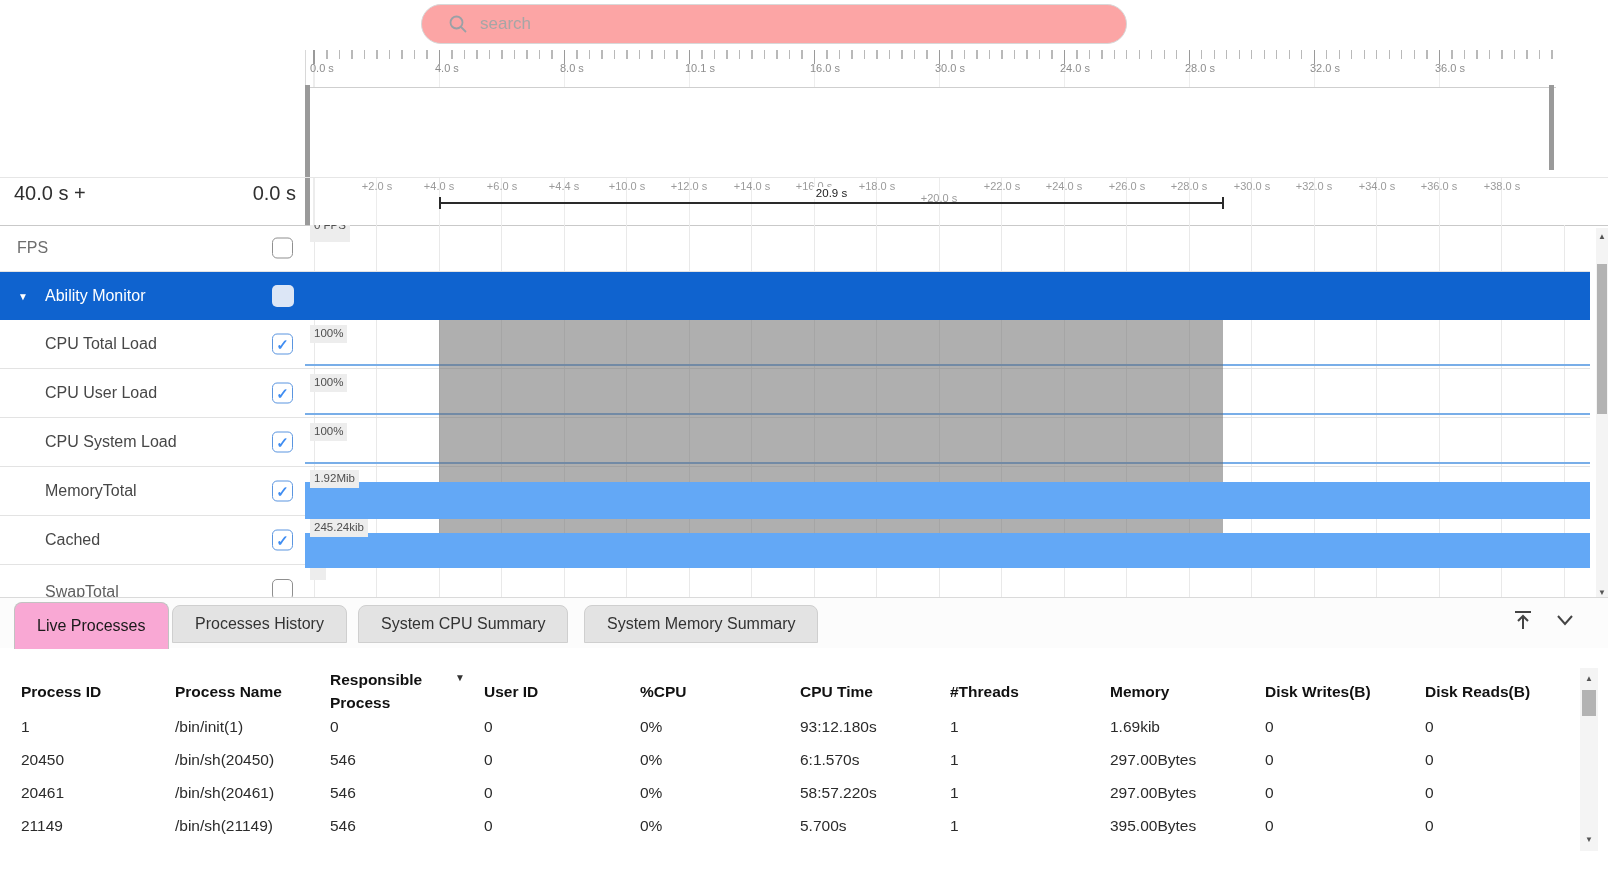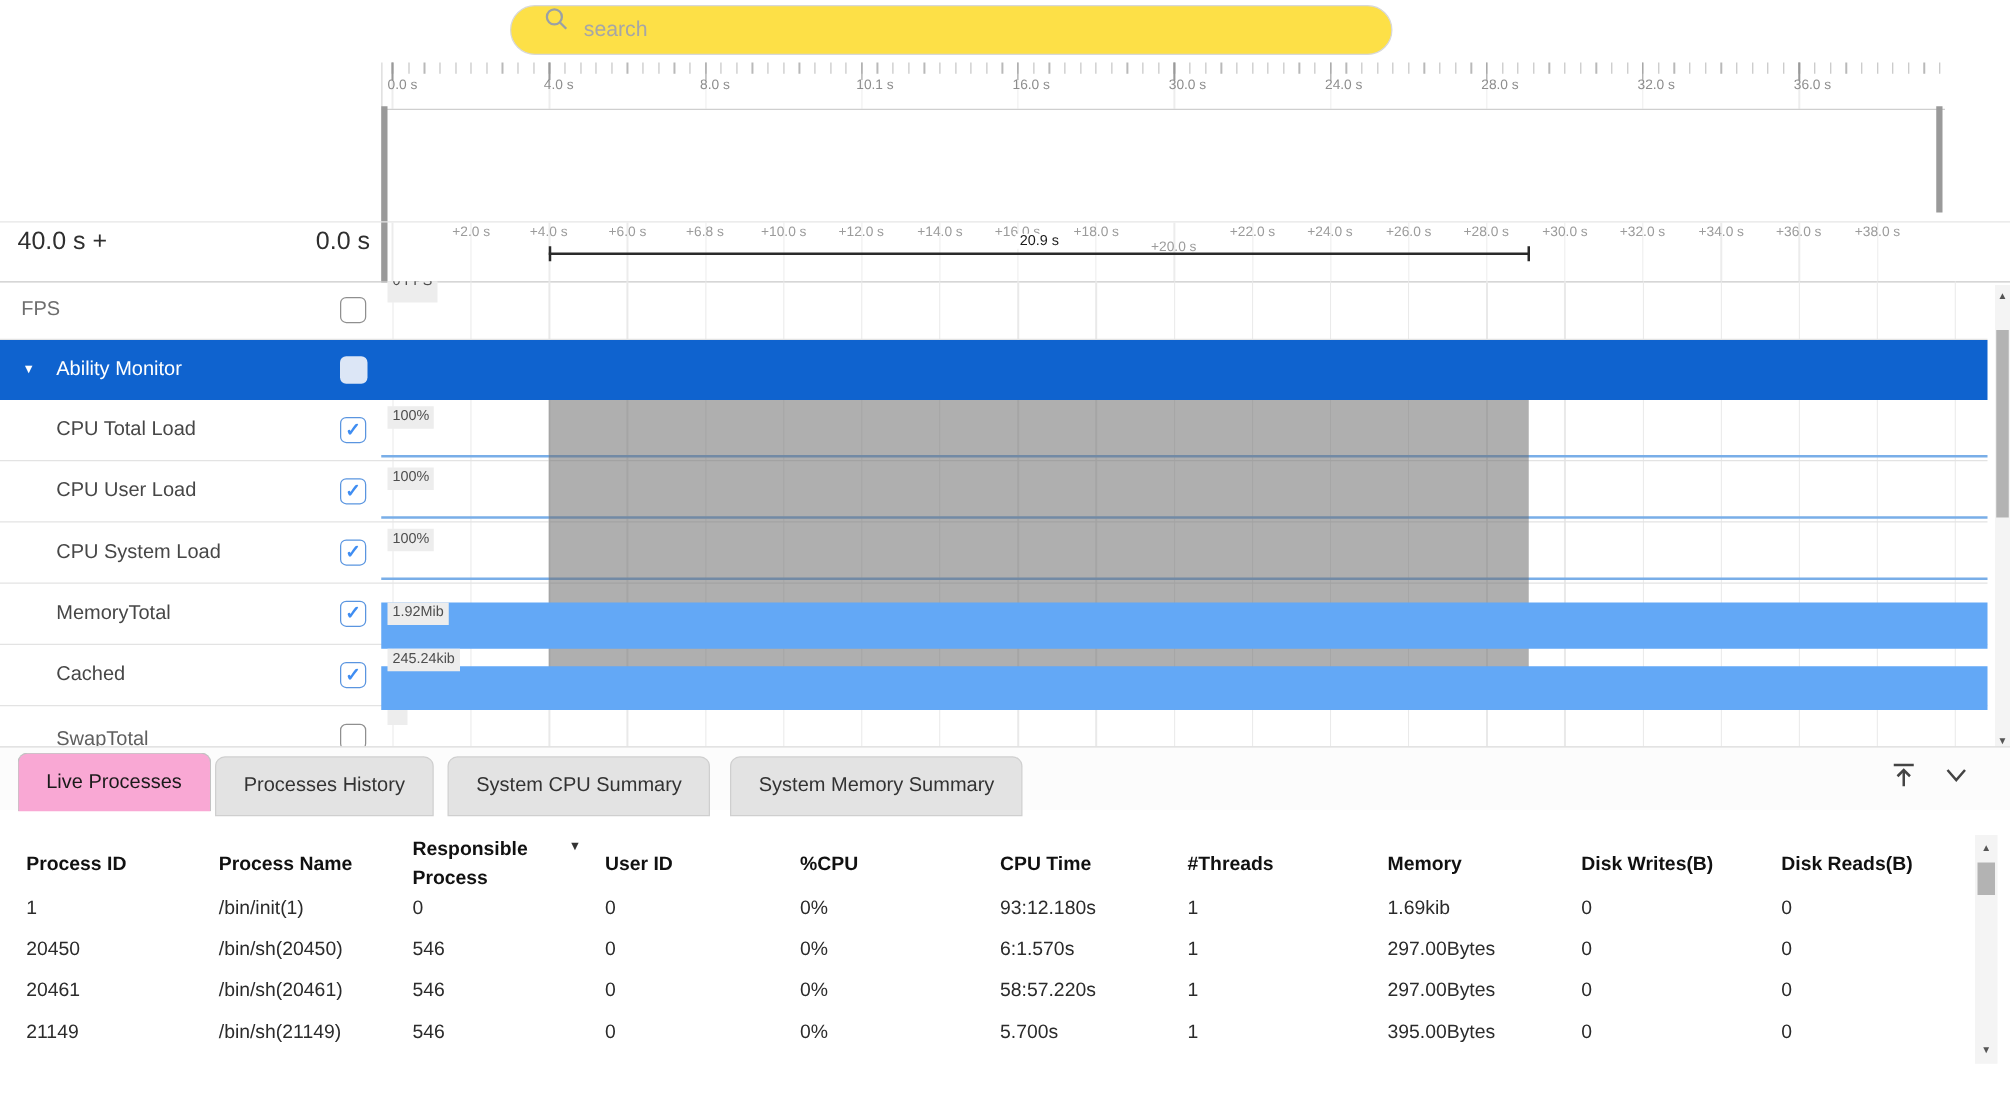--- a/index.html
+++ b/index.html
@@ -1,19 +1,19 @@
 <!DOCTYPE html>
 <html><head>
 <meta charset="utf-8">
 <style>
   html,body{margin:0;padding:0;}
   body{width:1608px;height:885px;background:#ffffff;font-family:"Liberation Sans",sans-serif;overflow:hidden;position:relative;}
   .abs{position:absolute;}
   
-  .searchpill{left:408px;top:4px;width:706px;height:40px;border:1px solid #d8d8d8;border-radius:21px;display:flex;padding-left:26px;box-sizing:border-box;background:#fde047;}
+  .searchpill{left:421px;top:4px;width:706px;height:40px;border:1px solid #d8d8d8;border-radius:21px;display:flex;align-items:center;padding-left:26px;box-sizing:border-box;background:#fca5a5;}
   .searchpill input{border:none;outline:none;font-size:17px;color:#555;width:600px;font-family:"Liberation Sans",sans-serif;background:transparent;}
   .searchpill input::placeholder{color:#a6a6a6;}
   
   .ruler{left:305px;top:50px;width:1251px;height:38px;border-bottom:1px solid #cfcfcf;box-sizing:border-box;background:
     repeating-linear-gradient(90deg,#ededed 0 1px,transparent 1px 125px);background-position:9px 0;}
   .ruler .minor{position:absolute;left:0;top:0;width:100%;height:9px;background:repeating-linear-gradient(90deg,#b9b9b9 0 1px,transparent 1px 12.5px);background-position:9px 0;}
   .ruler .major{position:absolute;left:0;top:0;width:100%;height:14px;background:repeating-linear-gradient(90deg,#9a9a9a 0 1px,transparent 1px 125px);background-position:9px 0;}
   .rlabel{position:absolute;top:62px;width:70px;font-size:11px;color:#8d8d8d;}
   
   .handle{background:#9a9a9a;width:5px;}
@@ -43,21 +43,21 @@
   .chip{position:absolute;background:#ededed;color:#4e4e4e;font-size:11.5px;padding:2px 4px;line-height:1.2;white-space:nowrap;}
   .cpuline{position:absolute;left:305px;right:0;bottom:2px;height:2px;background:#79aee8;}
   .membar{position:absolute;left:305px;right:0;background:#63a8f6;}
   .selection{left:439px;top:320px;width:784px;height:248px;background:rgba(110,110,110,0.55);}
   
   .sbar{background:#f4f4f4;}
   .sthumb{position:absolute;background:#b3b3b3;left:1px;right:1px;}
   .sarrow{position:absolute;left:0;width:100%;text-align:center;font-size:8px;color:#555;line-height:10px;}
   
   .tabstrip{left:0;top:597px;width:1608px;height:51px;background:#fcfcfc;border-top:1px solid #dadada;box-sizing:border-box;}
-  .tab{position:absolute;top:7px;height:48px;background:#e3e3e3;border:1px solid #cfcfcf;border-radius:8px 8px 0 0;display:flex;align-items:center;padding:0 22px;font-size:16px;color:#333;box-sizing:border-box;white-space:nowrap;}
+  .tab{position:absolute;top:7px;height:38px;background:#e3e3e3;border:1px solid #cfcfcf;border-radius:8px 8px 0 0;display:flex;align-items:center;padding:0 22px;font-size:16px;color:#333;box-sizing:border-box;white-space:nowrap;}
   .tab.active{top:4px;height:47px;background:#f9a8d4;border:1px solid #c2c2c2;border-bottom:none;color:#1a1a1a;z-index:2;}
   .paneicon{position:absolute;top:9px;width:26px;height:26px;color:#444;}
   
   .th{position:absolute;font-size:15.5px;font-weight:bold;color:#111;width:140px;line-height:1.5;}
   .td{position:absolute;font-size:15.5px;color:#2b2b2b;width:150px;white-space:nowrap;}
   .sortarrow{position:absolute;color:#333;font-size:10px;}
   .sortarrow::before{content:"▼";}
 </style>
 </head>
 <body>
@@ -89,21 +89,21 @@
 <div class="abs handle" style="left:305px;top:85px;height:141px;"></div>
 <div class="abs handle" style="left:1549px;top:85px;height:85px;"></div>
 <div class="abs sep177"></div>
 
 <span class="abs rangeL" style="left:14px;">40.0 s +</span>
 <span class="abs rangeL" style="left:240px;width:56px;text-align:right;">0.0 s</span>
 <div class="abs relcols"></div>
 <span class="abs relabel" style="left:350px;">+2.0 s</span>
 <span class="abs relabel" style="left:412px;">+4.0 s</span>
 <span class="abs relabel" style="left:475px;">+6.0 s</span>
-<span class="abs relabel" style="left:537px;">+6.8 s</span>
+<span class="abs relabel" style="left:537px;">+4.4 s</span>
 <span class="abs relabel" style="left:600px;">+10.0 s</span>
 <span class="abs relabel" style="left:662px;">+12.0 s</span>
 <span class="abs relabel" style="left:725px;">+14.0 s</span>
 <span class="abs relabel" style="left:787px;">+16.0 s</span>
 <span class="abs relabel" style="left:850px;">+18.0 s</span>
 <span class="abs relabel" style="left:912px;margin-top:12px;">+20.0 s</span>
 <span class="abs relabel" style="left:975px;">+22.0 s</span>
 <span class="abs relabel" style="left:1037px;">+24.0 s</span>
 <span class="abs relabel" style="left:1100px;">+26.0 s</span>
 <span class="abs relabel" style="left:1162px;">+28.0 s</span>
@@ -151,21 +151,21 @@
   <span class="row-label">CPU System Load</span>
   <div class="cb checked"></div>
   <div class="chip" style="left:310px;top:5px;">100%</div>
   <div class="cpuline"></div>
 </div>
 
 <div class="row" style="top:467px;height:49px;">
   <span class="row-label">MemoryTotal</span>
   <div class="cb checked"></div>
   <div class="membar" style="top:15px;height:37px;z-index:1;"></div>
-  <div class="chip" style="left:310px;top:15px;z-index:2;">1.92Mib</div>
+  <div class="chip" style="left:310px;top:3px;z-index:2;">1.92Mib</div>
 </div>
 
 <div class="row" style="top:516px;height:49px;">
   <span class="row-label">Cached</span>
   <div class="cb checked"></div>
   <div class="membar" style="top:17px;height:35px;z-index:1;"></div>
   <div class="chip" style="left:310px;top:3px;z-index:2;">245.24kib</div>
 </div>
 
 <div class="row" style="top:565px;height:32px;border-bottom:none;">

